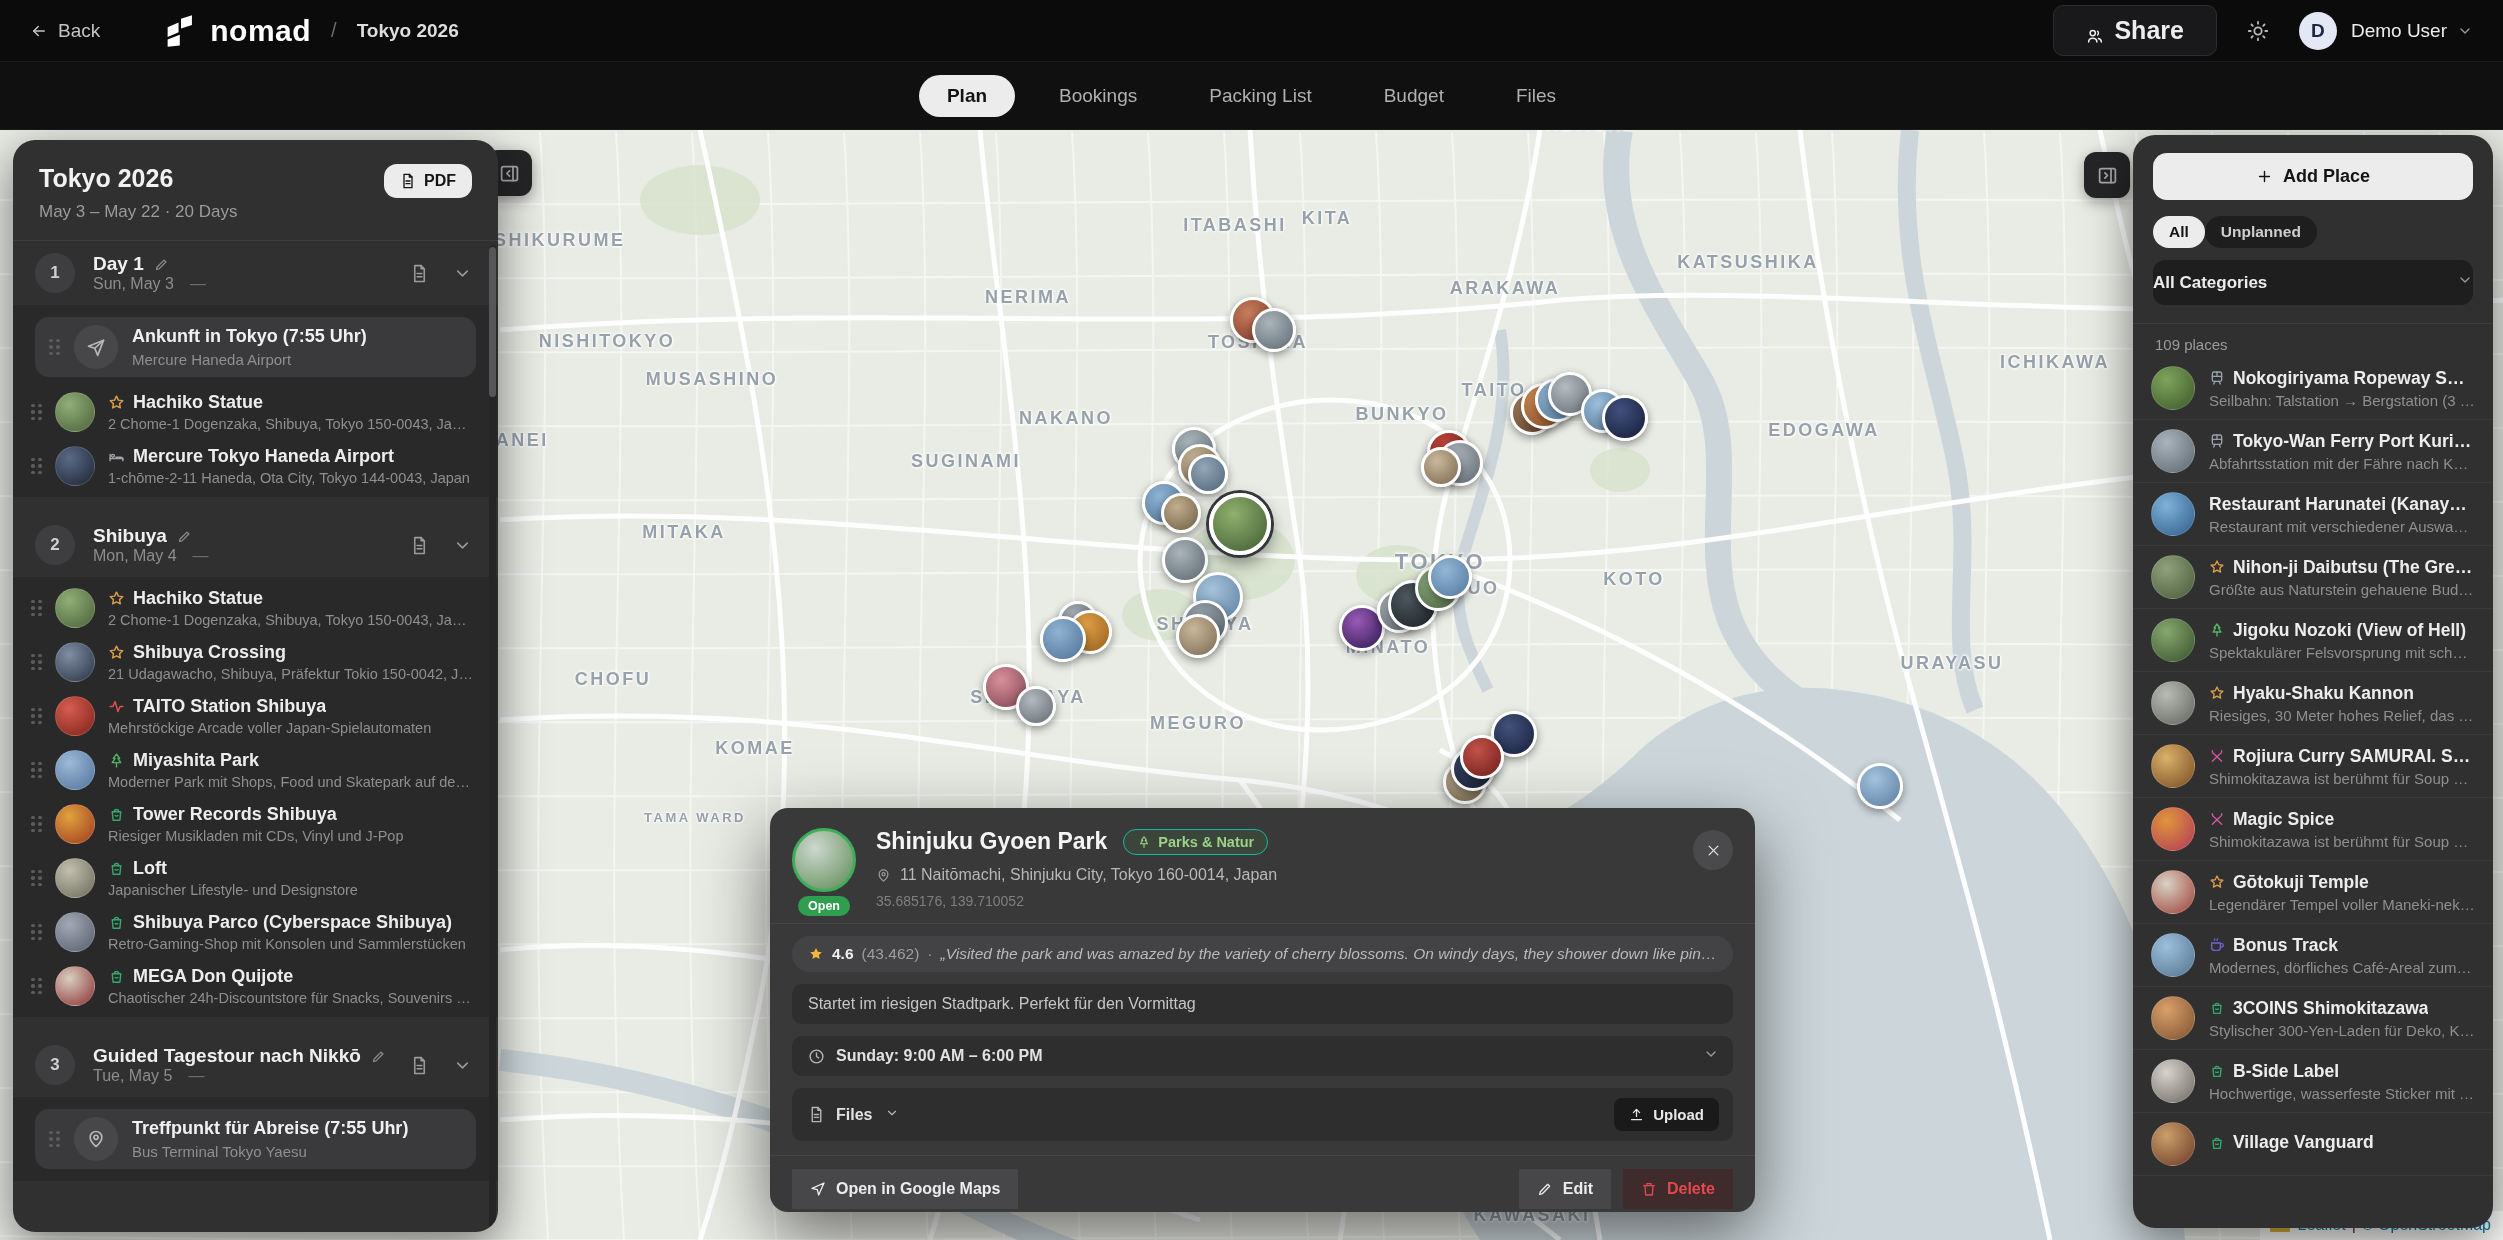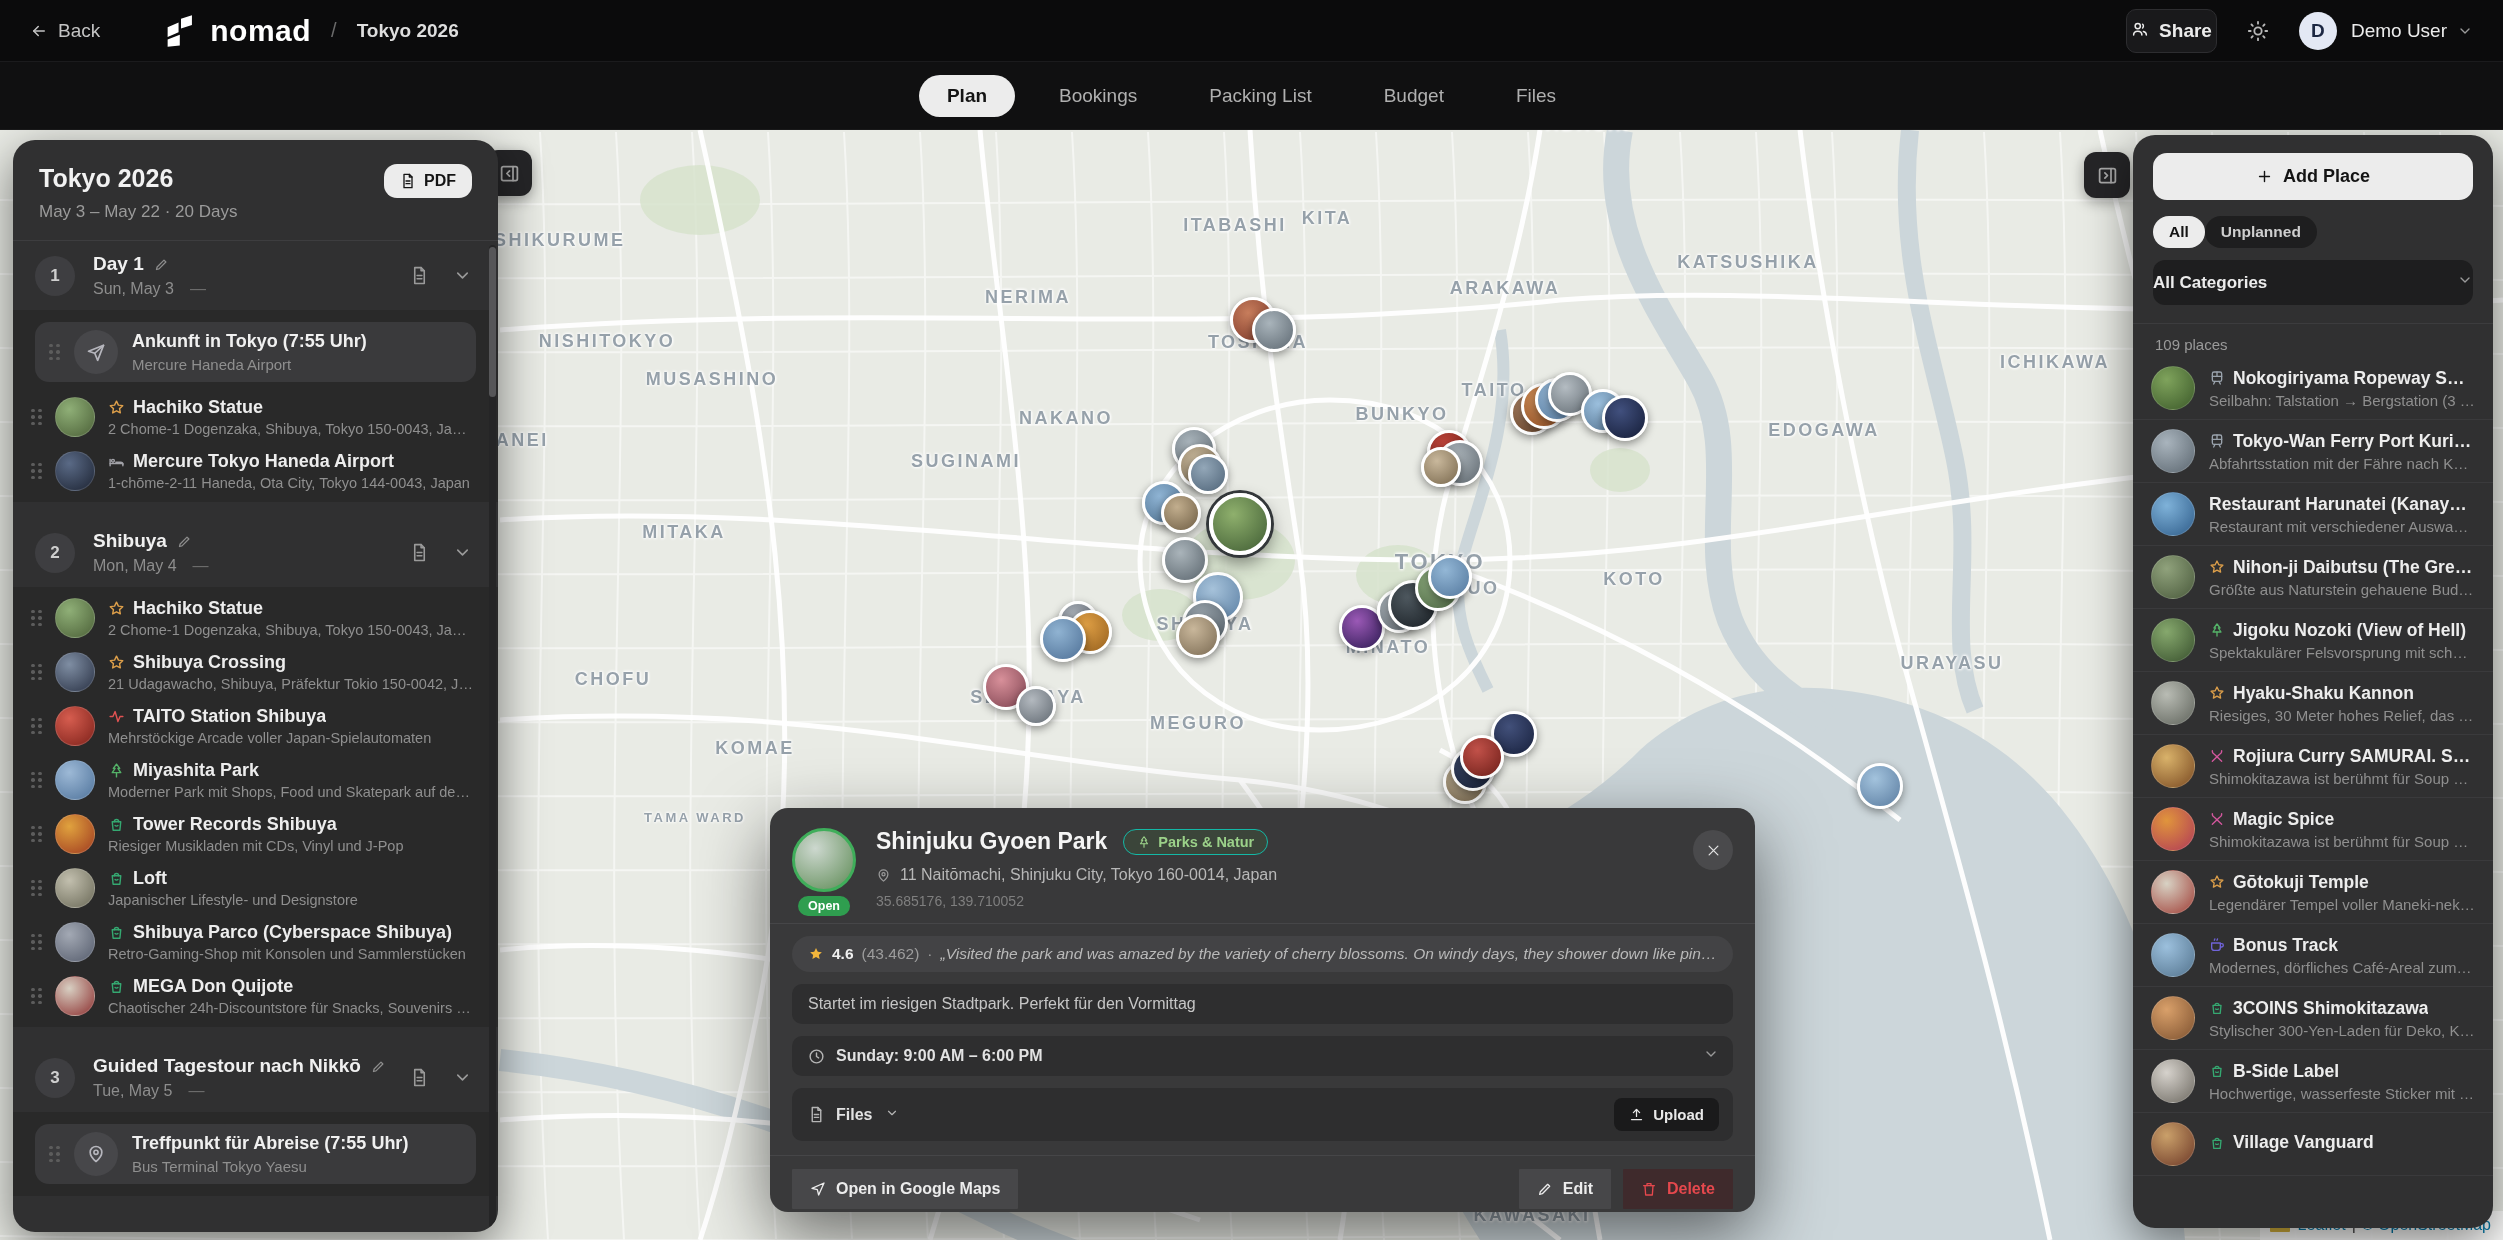--- a/index.html
+++ b/index.html
@@ -24,22 +24,22 @@
 
   
   .topbar { position:absolute; top:0; left:0; right:0; height:62px; background:#0b0b0c;
     display:flex; align-items:center; padding:0 30px; z-index:30; border-bottom:1px solid #1b1b1d; }
   .back { display:flex; align-items:center; gap:10px; color:#c4c4c4; font-size:19px; cursor:pointer; }
   .brand { display:flex; align-items:center; gap:12px; margin-left:64px; }
   .brand-name { color:#fff; font-size:30px; font-weight:bold; letter-spacing:.5px; }
   .crumb-sep { color:#6a6a6a; font-size:20px; margin:0 20px; }
   .crumb { color:#dedede; font-size:19px; font-weight:bold; }
   .topbar-right { margin-left:auto; display:flex; align-items:center; }
-  .share-btn { display:flex; align-items:flex-start; gap:10px; background:#19191b; border:1px solid #2d2d30;
-    border-radius:10px; padding:10px 4px; color:#ececec; font-size:19px; font-weight:bold; }
+  .share-btn { display:flex; align-items:flex-end; gap:10px; background:#19191b; border:1px solid #2d2d30;
+    border-radius:10px; padding:10px 32px; color:#ececec; font-size:25px; font-weight:bold; }
   .theme-btn { margin:0 30px; color:#b9b9b9; display:flex; }
   .avatar { width:38px; height:38px; border-radius:50%; background:#e3e8f4; color:#1c2742;
     font-weight:bold; font-size:19px; display:flex; align-items:center; justify-content:center; }
   .user-name { color:#ececec; font-size:19px; margin:0 10px 0 14px; }
   .tabbar { position:absolute; top:62px; left:0; right:0; height:68px; background:#101011;
     display:flex; align-items:center; justify-content:center; gap:16px; z-index:29;
     border-bottom:1px solid rgba(255,255,255,.04); }
   .tab { padding:10px 28px; border-radius:999px; font-size:19px; color:#b0b0b0; cursor:pointer; }
   .tab.active { background:#ececec; color:#141414; font-weight:bold; }
 
@@ -65,21 +65,21 @@
     font-size:16px; font-weight:bold; display:flex; align-items:center; gap:8px; cursor:pointer; }
   .sb-divider { height:1px; background:#3d3d3f; }
   .sb-scroll { flex:1; position:relative; overflow:hidden; }
   .sb-track { position:absolute; right:2px; top:4px; bottom:4px; width:7px; background:#252526; border-radius:4px; }
   .sb-thumb { position:absolute; right:2px; top:6px; width:7px; height:150px; background:#565658; border-radius:4px; }
   .day-head { display:flex; align-items:center; padding:12px 26px 12px 22px; min-height:62px; }
   .day-num { width:40px; height:40px; border-radius:50%; background:#3e3e41; color:#cfcfcf;
     font-size:17px; font-weight:bold; display:flex; align-items:center; justify-content:center; margin-right:18px; }
   .day-title { font-size:19px; font-weight:bold; color:#f0f0f0; display:flex; align-items:center; gap:10px; }
   .day-title .ic { width:15px; height:15px; color:#8d8d8d; }
-  .day-date { font-size:16px; color:#8d8d8d; margin-top:5px; display:flex; align-items:center; gap:16px; }
+  .day-date { font-size:16px; color:#8d8d8d; display:flex; align-items:center; gap:16px; }
   .day-dash { color:#6e6e6e; }
   .day-actions { margin-left:auto; display:flex; align-items:center; gap:24px; color:#9a9a9a; }
   .day-actions .ic { width:19px; height:19px; cursor:pointer; }
   .day-items { background:#292929; padding:4px 6px; }
   .item { display:flex; align-items:center; gap:13px; padding:7px 18px 7px 12px; position:relative; height:54px; }
   .drag { display:grid; grid-template-columns:repeat(2,4px); gap:3px; flex-shrink:0; }
   .drag i { width:3.5px; height:3.5px; background:#5c5c5c; border-radius:50%; }
   .thumb { width:40px; height:40px; border-radius:50%; flex-shrink:0; border:1px solid rgba(255,255,255,.14); }
   .item-text { min-width:0; flex:1; }
   .item-title { font-size:18px; font-weight:bold; color:#ededed; display:flex; align-items:center; gap:8px;

